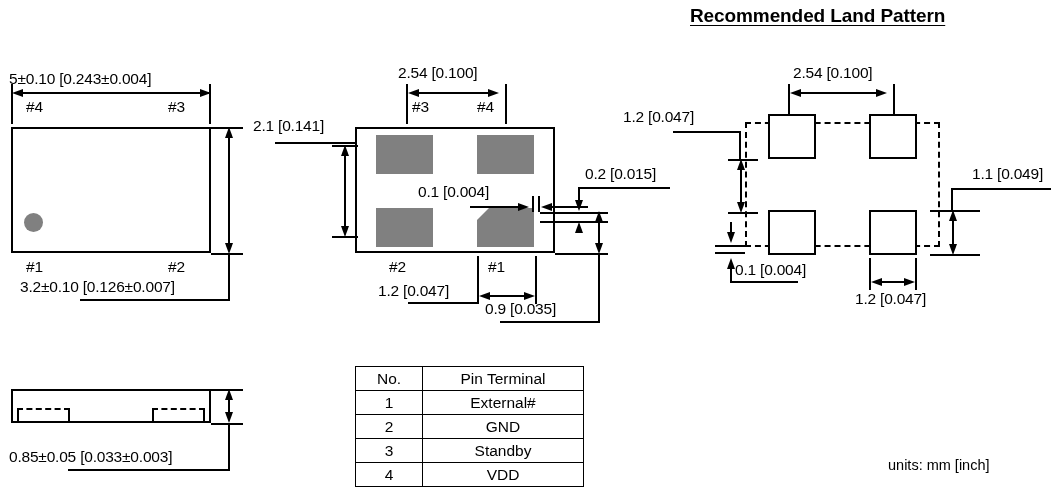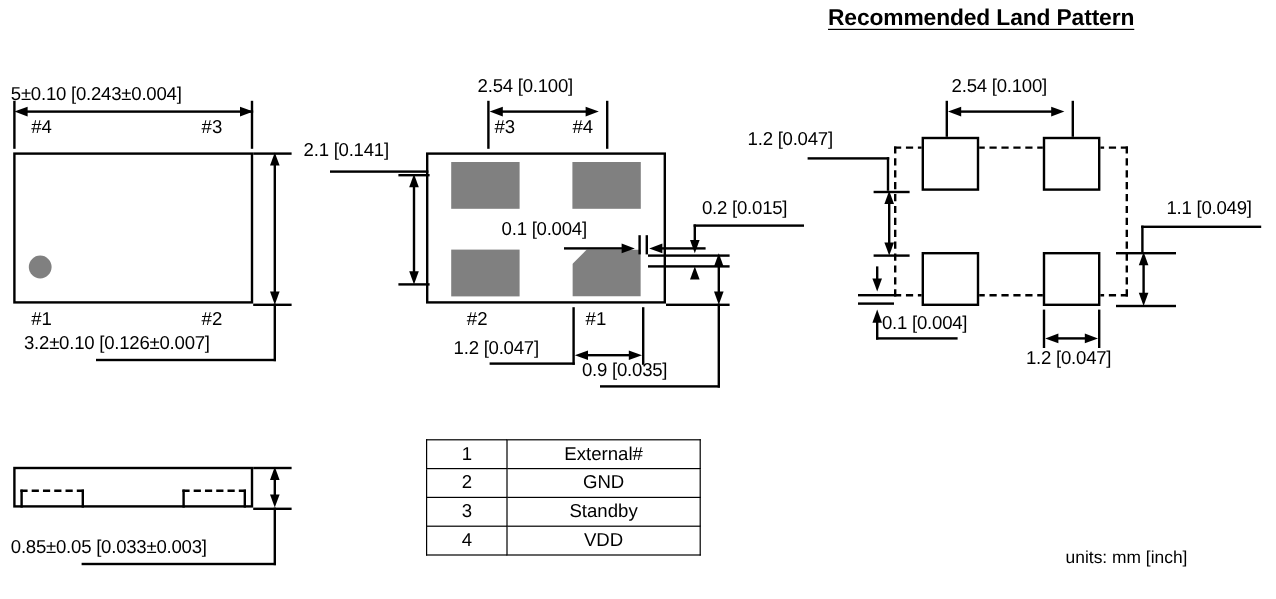--- a/index.html
+++ b/index.html
@@ -282,20 +282,24 @@
     <div class="abs hline" style="left:877px; top:281px; width:32px;"></div>
     <div class="abs arr arr-left" style="left:871px; top:277.5px;"></div>
     <div class="abs arr arr-right" style="left:904px; top:277.5px;"></div>
     <div class="abs dim-text" style="left:855px; top:290px;">1.2 [0.047]</div>
   </div>
 
   <div class="abs" style="left:355px; top:366px;">
     <table class="pin-table">
       <tbody>
         <tr>
+          <td class="col-no">No.</td>
+          <td class="col-term">Pin Terminal</td>
+        </tr>
+        <tr>
           <td class="col-no">1</td>
           <td class="col-term">External#</td>
         </tr>
         <tr>
           <td class="col-no">2</td>
           <td class="col-term">GND</td>
         </tr>
         <tr>
           <td class="col-no">3</td>
           <td class="col-term">Standby</td>

